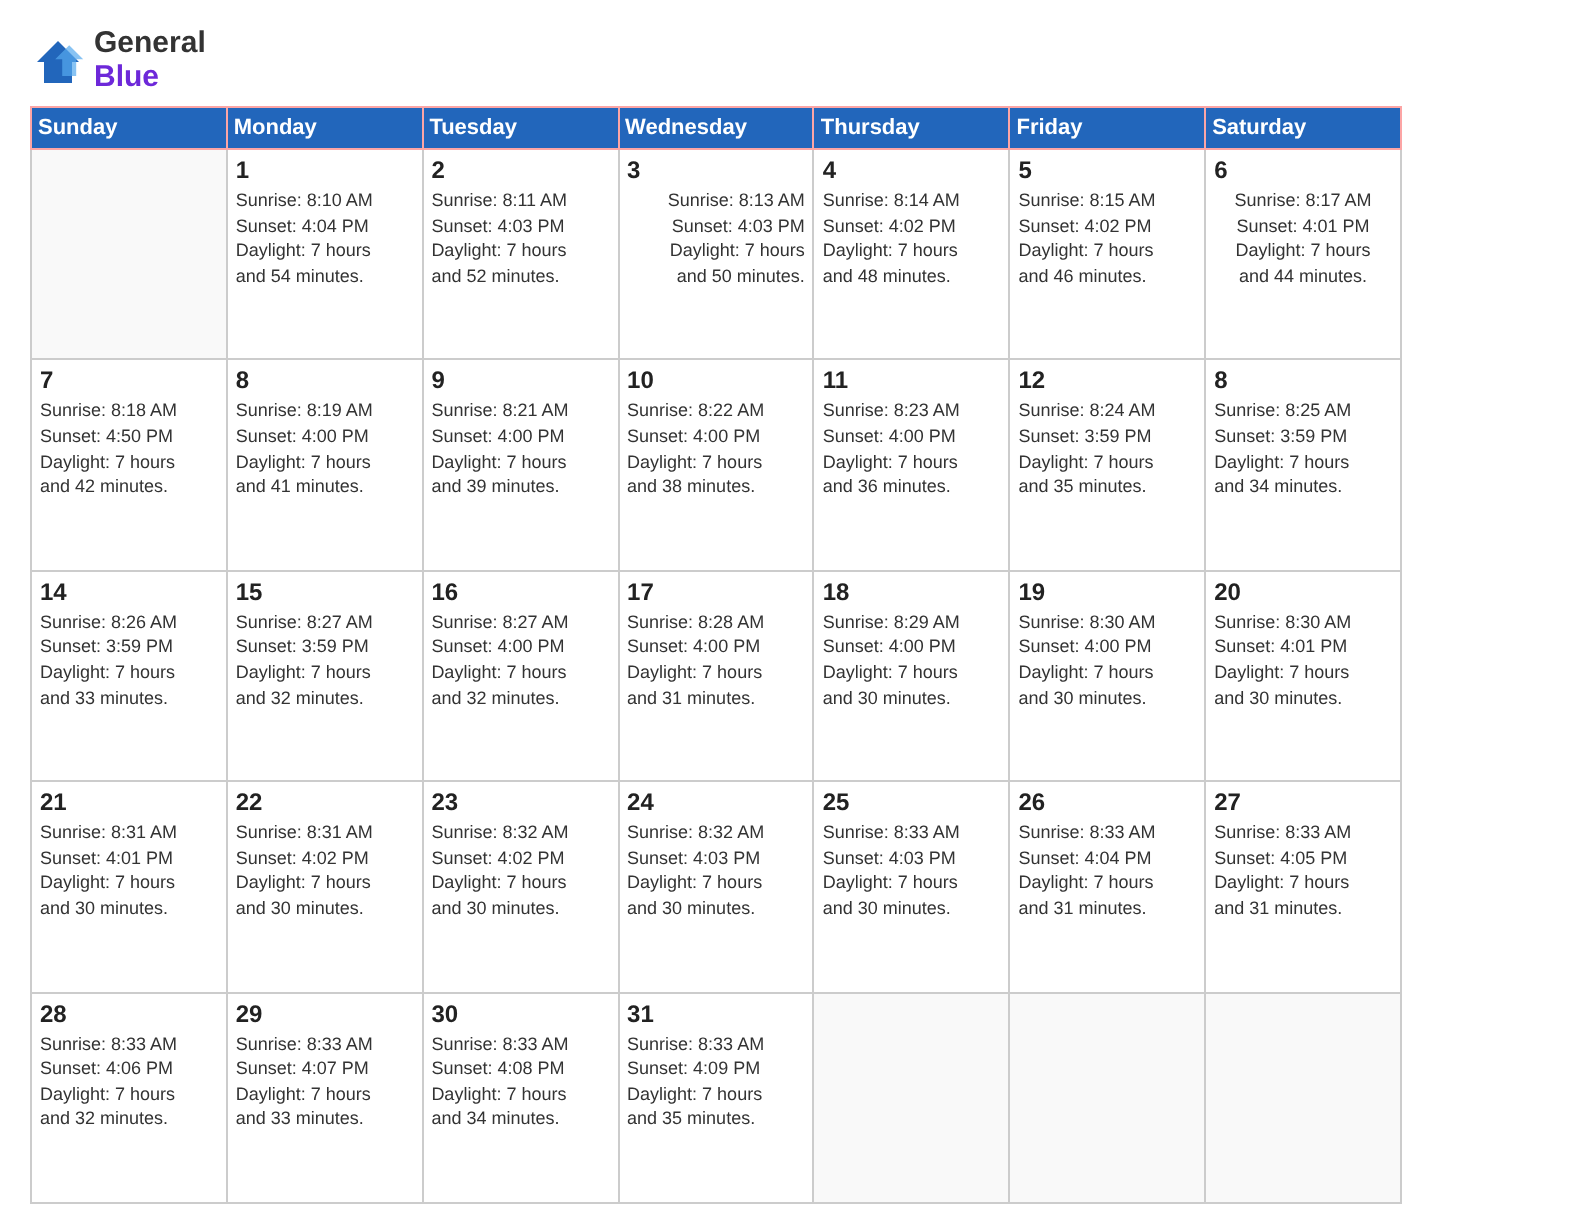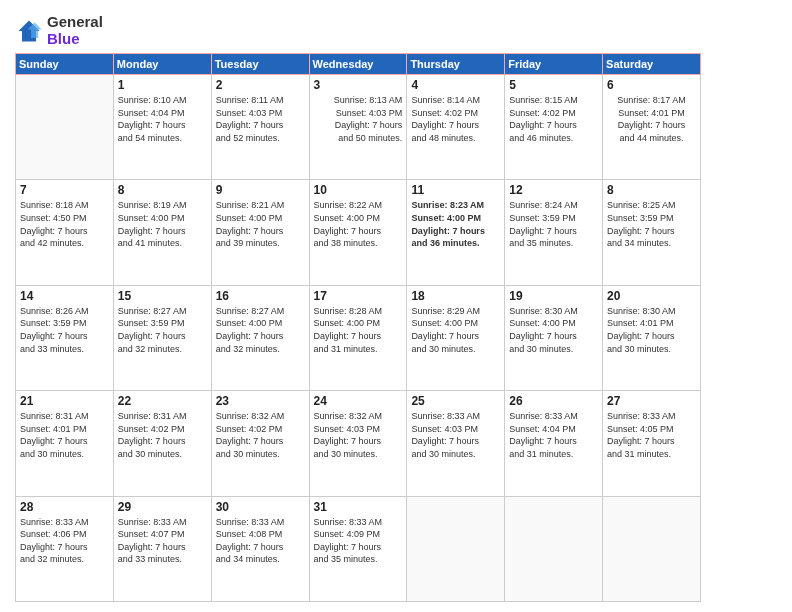--- a/index.html
+++ b/index.html
@@ -205,21 +205,21 @@
           </td>
           <td>
             <span class="day-number">10</span>
             <div class="day-info" style="white-space: pre-line;">Sunrise: 8:22 AM
 Sunset: 4:00 PM
 Daylight: 7 hours
 and 38 minutes.</div>
           </td>
           <td>
             <span class="day-number">11</span>
-            <div class="day-info" style="white-space: pre-line; font-weight: bold;">Sunrise: 8:23 AM
+            <div class="day-info" style="white-space: pre-line;">Sunrise: 8:23 AM
 Sunset: 4:00 PM
 Daylight: 7 hours
 and 36 minutes.</div>
           </td>
           <td>
             <span class="day-number">12</span>
             <div class="day-info" style="white-space: pre-line;">Sunrise: 8:24 AM
 Sunset: 3:59 PM
 Daylight: 7 hours
 and 35 minutes.</div>

